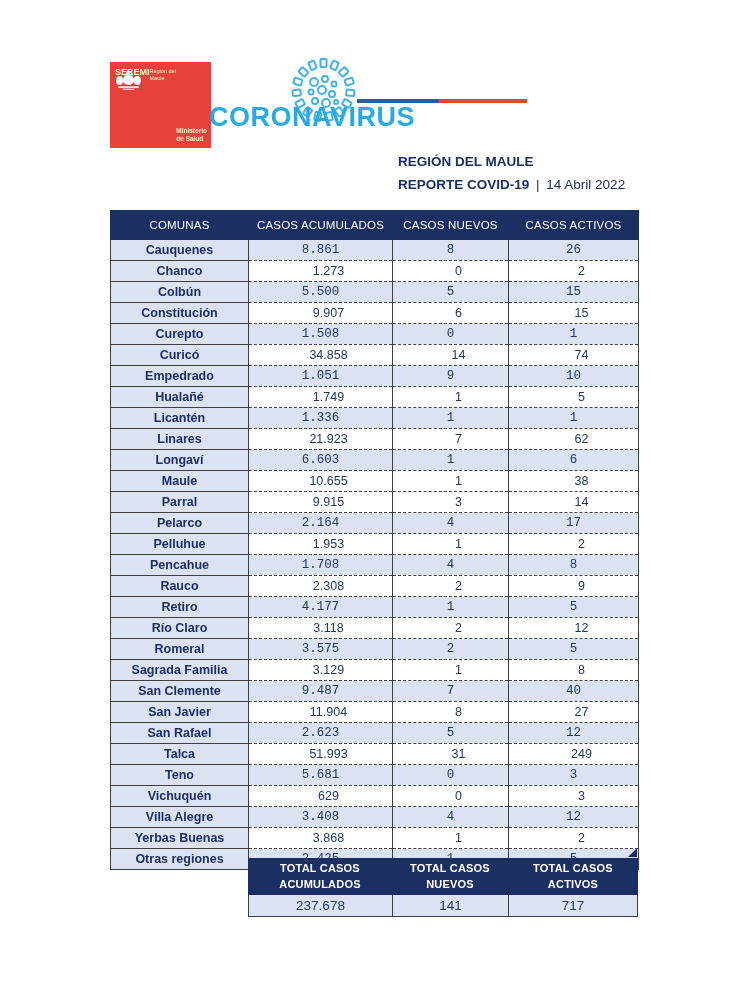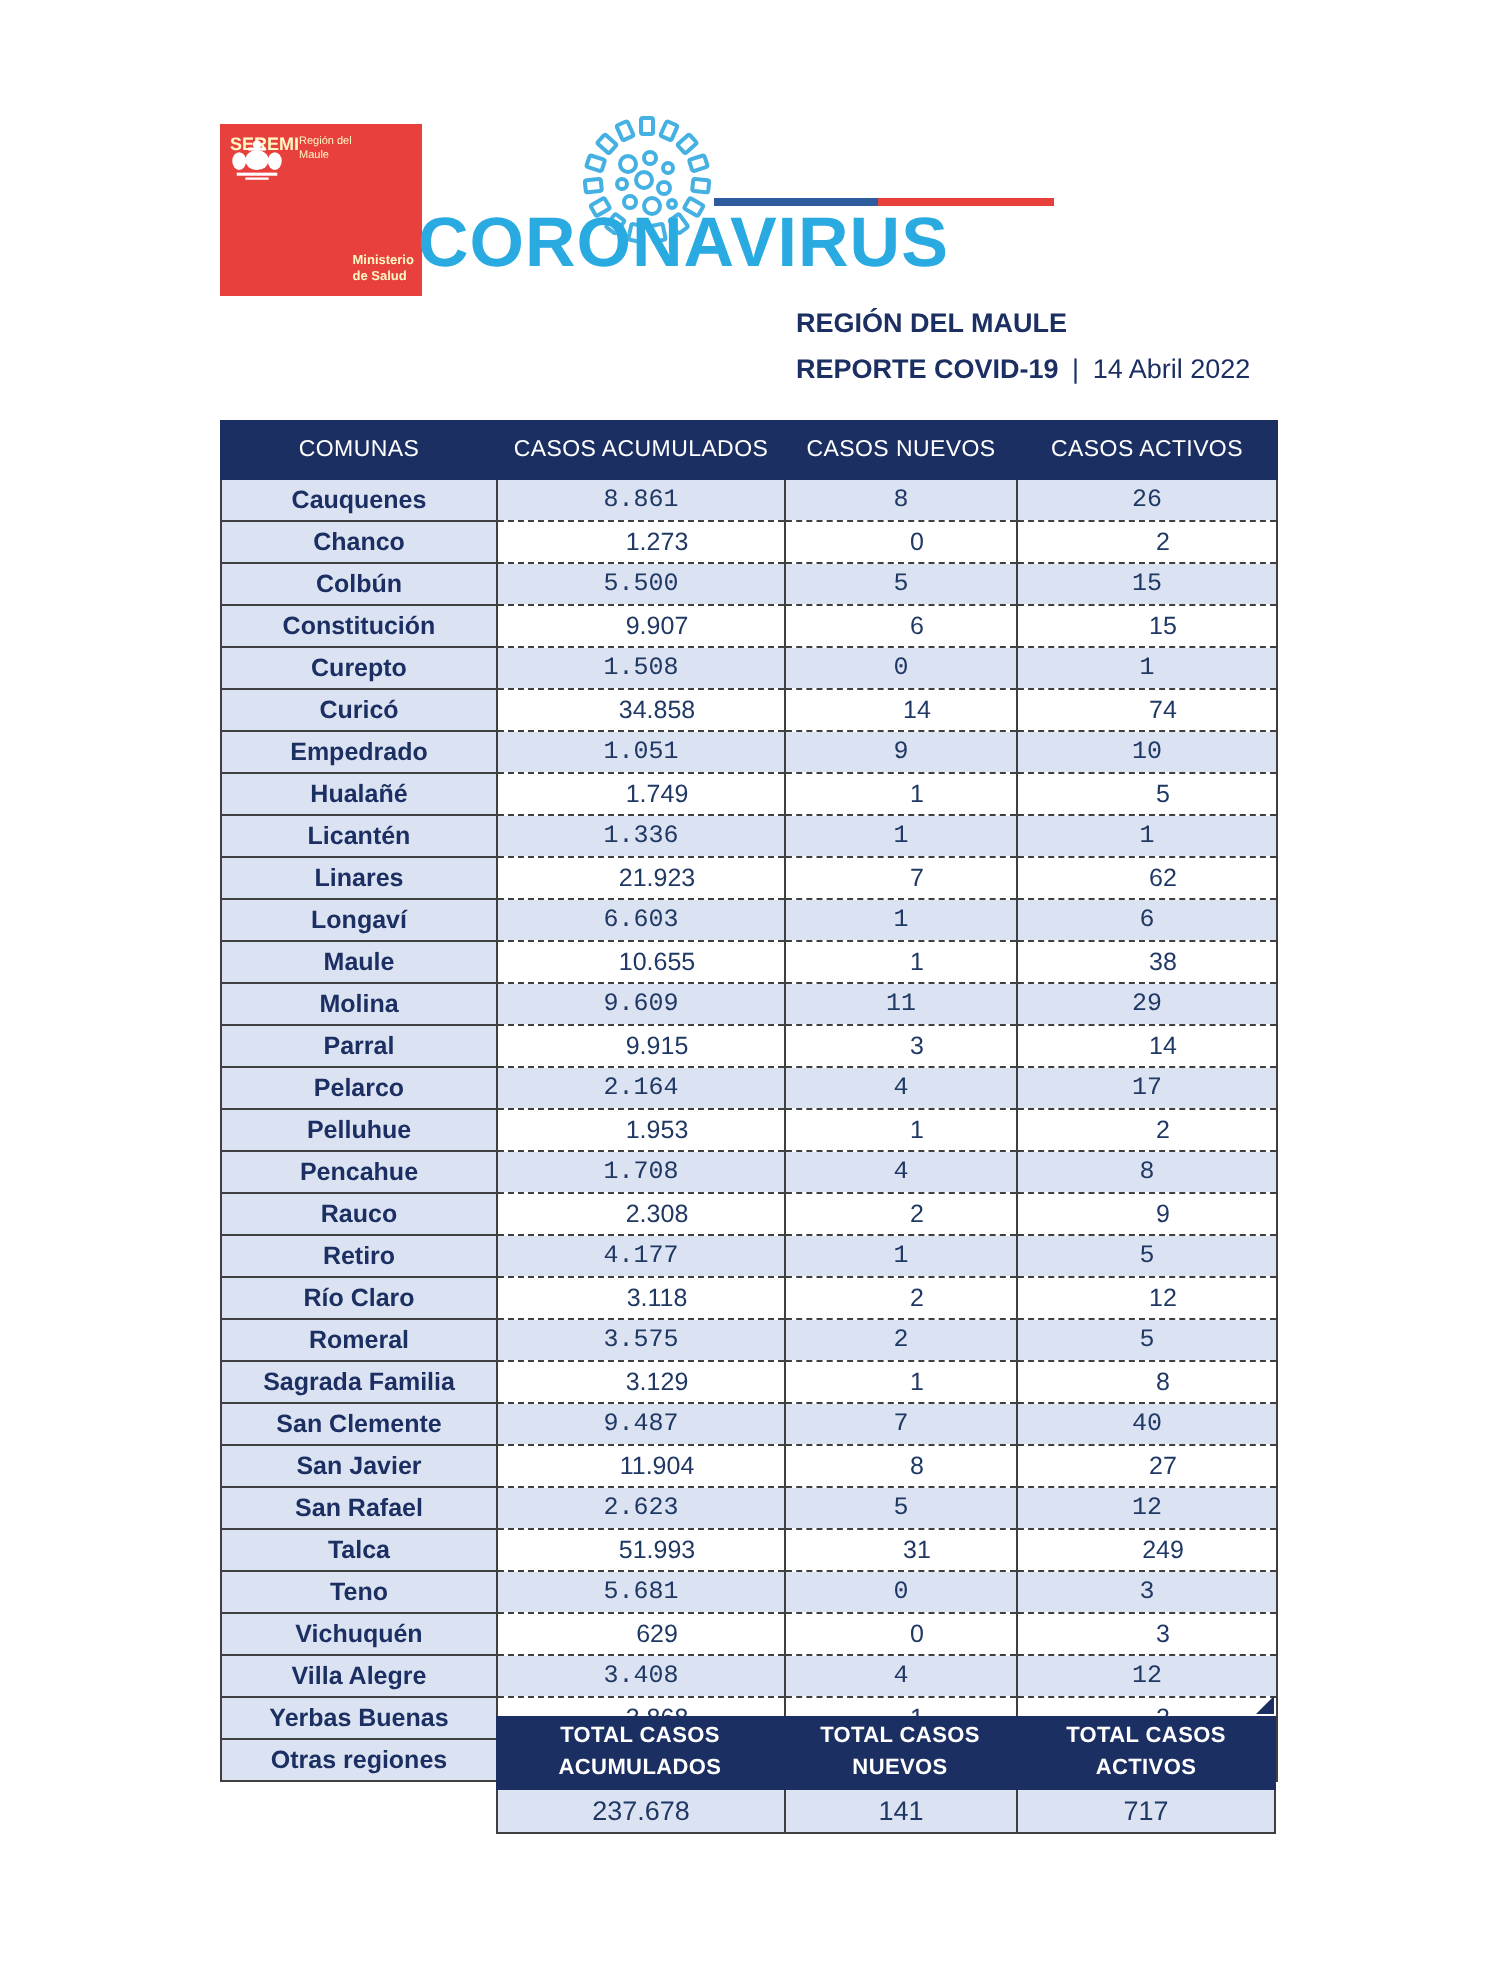--- a/index.html
+++ b/index.html
@@ -24,21 +24,21 @@
   .logo-blue svg{position:absolute;left:4px;top:4px;}
   .logo-red{flex:1;background:var(--logo-red);color:#fef9c3;padding:6px 4px 5px 5px;display:flex;flex-direction:row;}
   .logo-seremi{font-size:9px;font-weight:bold;line-height:1.1;}
   .logo-region{font-size:5.5px;line-height:1.3;}
   .logo-ministerio{font-size:6.5px;font-weight:bold;margin-top:auto;line-height:1.25;width:40px;}
   
   .virus{position:absolute;left:284px;top:56px;}
   .accent-line{position:absolute;left:357px;top:99px;width:170px;height:4px;display:flex;}
   .accent-line .half-blue{width:82px;height:100%;background:var(--accent-blue);}
   .accent-line .half-red{flex:1;height:100%;background:var(--accent-red);}
-  .title{position:absolute;left:209px;top:102px;font-size:35px;font-weight:800;color:var(--title-blue);letter-spacing:0.5px;}
+  .title{position:absolute;left:209px;top:102px;font-size:27px;font-weight:800;color:var(--title-blue);letter-spacing:0.5px;}
   .subtitle{position:absolute;left:398px;top:151px;color:var(--navy);font-size:13.5px;line-height:1.7;}
   .subtitle .bold{font-weight:bold;}
   .subtitle .pipe{font-weight:300;color:var(--navy);padding:0 3px;}
   
   table.covid{position:absolute;left:110px;top:210px;width:528px;border-collapse:collapse;table-layout:fixed;
     border:1px solid var(--grid);}
   table.covid th{
     background:var(--navy);color:#fff;font-size:11.5px;font-weight:normal;height:28px;
     border:1px solid var(--navy);padding:0;text-align:center;letter-spacing:0.2px;
   }
@@ -225,26 +225,20 @@
           <td class="val">6.603</td>
           <td class="val">1</td>
           <td class="val">6</td>
         </tr>
         <tr class="plain">
           <td class="comuna">Maule</td>
           <td class="val">10.655</td>
           <td class="val">1</td>
           <td class="val">38</td>
         </tr>
-        <tr class="shade">
-          <td class="comuna">Molina</td>
-          <td class="val">9.609</td>
-          <td class="val">11</td>
-          <td class="val">29</td>
-        </tr>
         <tr class="plain">
           <td class="comuna">Parral</td>
           <td class="val">9.915</td>
           <td class="val">3</td>
           <td class="val">14</td>
         </tr>
         <tr class="shade">
           <td class="comuna">Pelarco</td>
           <td class="val">2.164</td>
           <td class="val">4</td>

